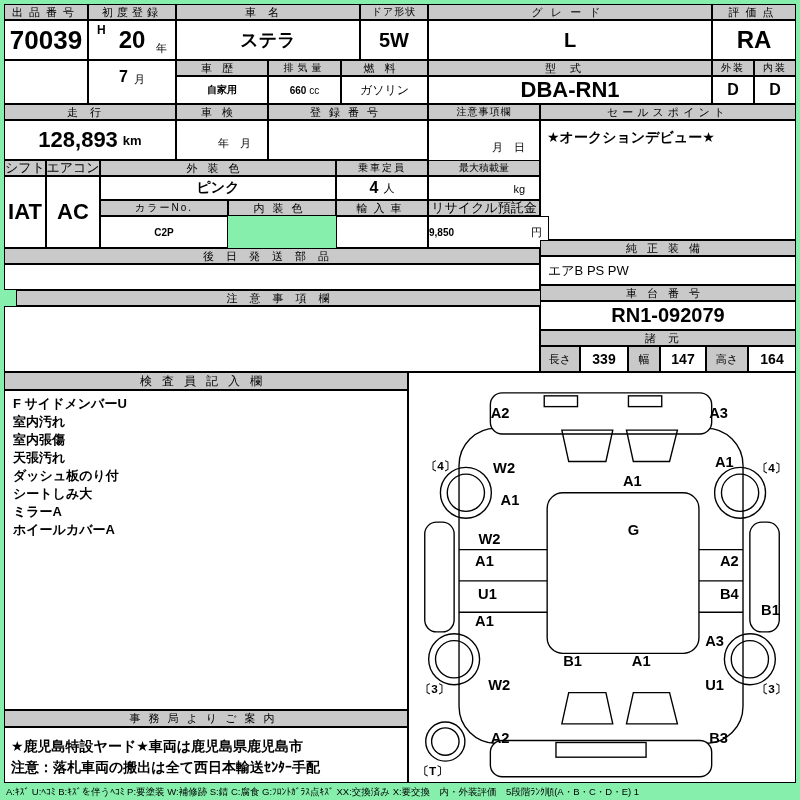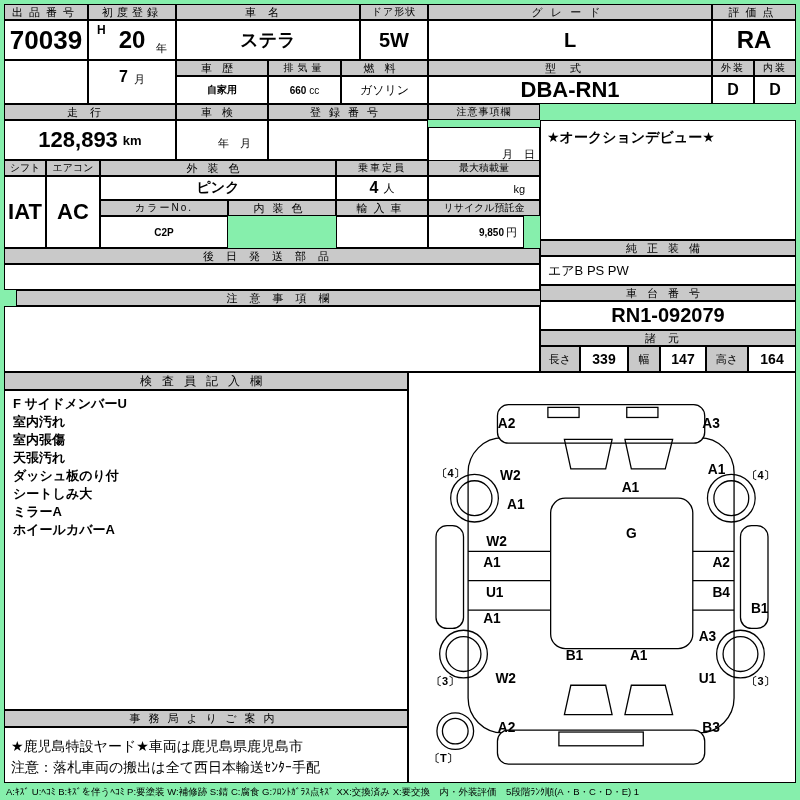--- a/index.html
+++ b/index.html
@@ -3,27 +3,27 @@
 <meta charset="utf-8">
 <style>
   html,body{margin:0;padding:0}
   body{width:800px;height:800px;background:#fff;font-family:"Liberation Sans","DejaVu Sans",sans-serif;color:#000}
   #sheet{position:relative;width:800px;height:800px;background:#86efac}
   .cell{position:absolute;border:1px solid #000;background:#fff;display:flex;align-items:center;justify-content:center;overflow:hidden;box-sizing:border-box}
   .hdr{background:#c9c9c9;font-size:11px;white-space:nowrap}
   .b{font-weight:bold}
   .rel{position:relative}
   .tl{justify-content:flex-start;align-items:flex-start}
-  .f9{font-size:10px}.f10{font-size:10px}.f11{font-size:11px}.f12{font-size:12px}.f13{font-size:13px}
+  .f9{font-size:13px}.f10{font-size:10px}.f11{font-size:11px}.f12{font-size:12px}.f13{font-size:13px}
   .f14{font-size:14px}.f15{font-size:10px}.f16{font-size:16px}.f17{font-size:22px}.f18{font-size:18px}
   .f20{font-size:20px}.f24{font-size:24px}.f26{font-size:26px}
   .ls0{letter-spacing:0}.ls1{letter-spacing:1px}.ls2{letter-spacing:2px}.ls4{letter-spacing:4px}
   .ls6{letter-spacing:6px}.ls8{letter-spacing:8px}.ls10{letter-spacing:10px}.ls12{letter-spacing:12px}.ls14{letter-spacing:14px}
   .insp-line{font-weight:bold;font-size:13px;line-height:18px;white-space:nowrap}
-  .office-line{font-weight:normal;font-size:14px;line-height:21px;white-space:nowrap}
+  .office-line{font-weight:bold;font-size:14px;line-height:21px;white-space:nowrap}
   .legend{position:absolute;font-size:9.5px;white-space:nowrap}
   svg text{font-family:"Liberation Sans","DejaVu Sans",sans-serif;fill:#000}
   .dmg{font-size:15px;font-weight:bold}
   .brk{font-size:12px;font-weight:bold}
 </style>
 </head>
 <body>
 
 <div id="sheet">
 
@@ -80,22 +80,23 @@
     <span class="b f13" style="margin-left:5px">km</span>
   </div>
 
   <div class="cell hdr ls10" style="left:176px;top:104px;width:92px;height:16px">車検</div>
   <div class="cell f11" style="left:176px;top:120px;width:92px;height:40px;justify-content:flex-end;align-items:flex-end;padding:0 16px 8px 0">年　月</div>
 
   <div class="cell hdr ls8" style="left:268px;top:104px;width:160px;height:16px">登録番号</div>
   <div class="cell" style="left:268px;top:120px;width:160px;height:40px"></div>
 
   <div class="cell hdr ls1 f10" style="left:428px;top:104px;width:112px;height:16px">注意事項欄</div>
-  <div class="cell f11" style="left:428px;top:127px;width:112px;height:44px;justify-content:flex-end;align-items:flex-end;padding:0 4px 8px 0">月　日</div>
-
+  <div class="cell f11" style="left:428px;top:120px;width:112px;height:44px;justify-content:flex-end;align-items:flex-end;padding:0 14px 8px 0">月　日</div>
+
+  <div class="cell hdr ls4" style="left:540px;top:104px;width:256px;height:16px">セールスポイント</div>
   <div class="cell tl b f14" style="left:540px;top:120px;width:256px;height:120px;padding:8px 6px">★オークションデビュー★</div>
 
   <div class="cell hdr ls0 f9" style="left:4px;top:160px;width:42px;height:16px">シフト</div>
   <div class="cell hdr ls0 f9" style="left:46px;top:160px;width:54px;height:16px">エアコン</div>
   <div class="cell b f17" style="left:4px;top:176px;width:42px;height:72px">IAT</div>
   <div class="cell b f17" style="left:46px;top:176px;width:54px;height:72px">AC</div>
 
   <div class="cell hdr ls10" style="left:100px;top:160px;width:236px;height:16px">外装色</div>
   <div class="cell b f14" style="left:100px;top:176px;width:236px;height:24px">ピンク</div>
 
@@ -114,21 +115,21 @@
   <div class="cell hdr ls8" style="left:228px;top:200px;width:108px;height:16px">内装色</div>
   <div class="cell rel f13" style="left:228px;top:216px;width:108px;height:32px">
     <span>ベージュ</span>
     <span class="f11" style="position:absolute;right:7px">系</span>
   </div>
 
   <div class="cell hdr ls6" style="left:336px;top:200px;width:92px;height:16px">輸入車</div>
   <div class="cell" style="left:336px;top:216px;width:92px;height:32px"></div>
 
   <div class="cell hdr ls0 f9" style="left:428px;top:200px;width:112px;height:16px">リサイクル預託金</div>
-  <div class="cell" style="left:428px;top:216px;width:96px;height:32px;justify-content:flex-end;padding-right:6px">
+  <div class="cell" style="left:428px;top:216px;width:121px;height:32px;justify-content:space-between;padding-right:6px">
     <span class="b f15">9,850</span>
     <span class="f11" style="margin-left:2px">円</span>
   </div>
 
   <div class="cell hdr ls12" style="left:4px;top:248px;width:536px;height:16px">後日発送部品</div>
   <div class="cell" style="left:4px;top:264px;width:536px;height:26px"></div>
 
   <div class="cell hdr ls12" style="left:16px;top:290px;width:536px;height:16px">注意事項欄</div>
   <div class="cell" style="left:4px;top:306px;width:536px;height:66px"></div>
 
@@ -157,21 +158,21 @@
     <div class="insp-line">ミラーA</div>
     <div class="insp-line">ホイールカバーA</div>
   </div>
 
   <div class="cell hdr ls8" style="left:4px;top:710px;width:404px;height:17px">事務局よりご案内</div>
   <div class="cell tl" style="left:4px;top:727px;width:404px;height:56px;padding:8px 6px;flex-direction:column">
     <div class="office-line">★鹿児島特設ヤード★車両は鹿児島県鹿児島市</div>
     <div class="office-line">注意：落札車両の搬出は全て西日本輸送ｾﾝﾀｰ手配</div>
   </div>
 
-  <div class="cell" style="left:408px;top:372px;width:388px;height:411px;padding:16px">
+  <div class="cell" style="left:408px;top:372px;width:388px;height:411px;padding:4px">
     <svg width="386" height="409" viewBox="0 0 386 409">
       <g fill="none" stroke="#000" stroke-width="1.4">
         <rect x="47" y="52" width="290" height="322" rx="38"></rect>
         <rect x="79" y="16" width="226" height="42" rx="12" fill="#fff"></rect>
         <rect x="134" y="19" width="34" height="11"></rect>
         <rect x="220" y="19" width="34" height="11"></rect>
         <polygon points="152,54 204,54 197,86 159,86"></polygon>
         <polygon points="218,54 270,54 262,86 225,86"></polygon>
         <rect x="137" y="118" width="155" height="164" rx="16"></rect>
         <line x1="47" y1="176" x2="137" y2="176"></line>

